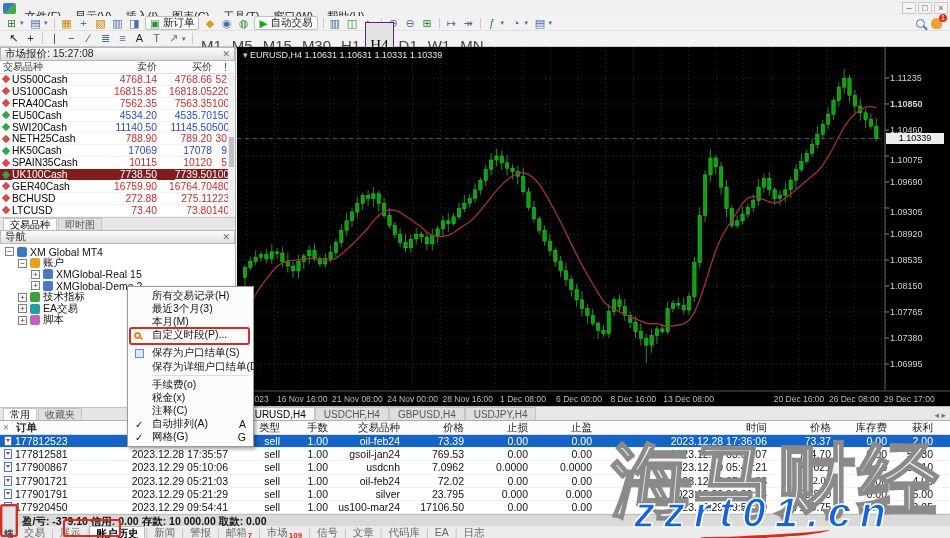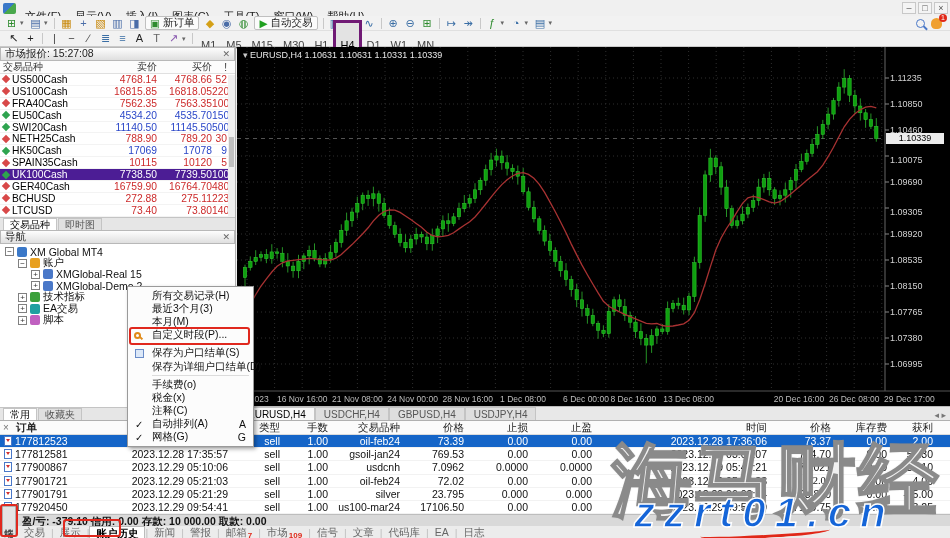--- a/index.html
+++ b/index.html
@@ -19,39 +19,39 @@
               display:flex; align-items:center; border-bottom:1px solid #e0e0e0; }
   .toolbar2 { position:absolute; left:0; top:31px; width:950px; height:16px; background:#f2f2f2;
               display:flex; align-items:center; border-bottom:1px solid #c9c9c9; }
   .tbi { display:inline-flex; width:17px; height:13px; align-items:center; justify-content:center;
          font-size:11px; line-height:13px; }
   .tbcaret { font-size:7px; color:#666; width:7px; }
   .tsep { width:1px; height:11px; background:#c8c8c8; margin:0 3px; }
   .tbtn { display:inline-flex; align-items:center; gap:3px; font-size:10.5px; color:#222;
           border:1px solid #c0c0c0; background:#fbfbfb; height:14px; padding:0 4px; margin:0 2px;
           border-radius:2px; white-space:nowrap; }
-  .tf { font-size:11px; color:#444; padding:16px 4px; height:13px; line-height:13px; border:1px solid transparent; }
-  .tf.active { background:#e3e3e3; border:3px solid #701a75; color:#000; }
+  .tf { font-size:15px; color:#444; padding:16px 4px; height:13px; line-height:13px; border:1px solid transparent; }
+  .tf.active { background:#e3e3e3; border:1px solid #701a75; color:#000;font-family:Liberation Serif, serif; }
   .tb-right { margin-left:auto; display:flex; align-items:center; gap:6px; margin-right:8px; }
   .mag { position:relative; width:9px; height:9px; border:1.5px solid #4a78c8; border-radius:50%; }
   .mag::after { content:""; position:absolute; width:5px; height:1.5px; background:#4a78c8;
                 right:-4px; bottom:-2px; transform:rotate(45deg); }
   .bell { position:relative; width:11px; height:11px; background:#f0a030; border-radius:50% 50% 40% 40%; }
   .badge1 { position:absolute; right:-5px; top:-4px; background:#e02818; color:#fff; font-size:7px;
             line-height:8px; padding:0 2px; border-radius:4px; }
   
   .panel-title { height:14px; background:linear-gradient(#fdfdfd,#dfdfdf); border:1px solid #b8b8b8;
                  font-size:10.5px; color:#222; display:flex; align-items:center; padding:0 4px; }
   .panel-x { margin-left:auto; font-size:9px; color:#666; }
   #market-watch { position:absolute; left:0; top:47px; width:236px; height:183px; background:#fff;
                   border-right:1px solid #b0b0b0; }
   .mw-header { display:flex; height:13px; font-size:10px; color:#333; border-bottom:1px solid #e0e0e0;
                align-items:center; background:#fcfcfc; }
   .mw-row { display:flex; height:11.9px; font-size:10.3px; align-items:center; border-bottom:1px solid #f3f3f3; }
-  .mw-row.selected { background:#4c1d95; color:#fff !important; }
+  .mw-row.selected { background:#7f1d1d; color:#fff !important;text-decoration:underline; }
   .mw-row.selected .dn, .mw-row.selected .up { color:#fff; }
   .mw-c0 { width:102px; padding-left:3px; display:flex; align-items:center; gap:3px; overflow:hidden; white-space:nowrap; }
   .mw-c1 { width:55px; text-align:right; } .mw-c2 { width:55px; text-align:right; }
   .mw-c3 { width:17px; text-align:right; padding-right:2px; }
   .dn { color:#cc2a2a; } .up { color:#2a46c8; }
   .diamond { width:6px; height:6px; transform:rotate(45deg); flex:none; }
   .mw-scroll { position:absolute; right:0; top:28px; width:7px; height:142px; background:#f0f0f0; }
   .mw-thumb { position:absolute; left:1px; top:62px; width:5px; height:30px; background:#c0c0c0; }
   .tabstrip { display:flex; align-items:flex-end; height:13px; background:#e6e6e6; border-top:1px solid #c4c4c4;
               font-size:10px; color:#555; padding-left:3px; gap:1px; }
@@ -692,39 +692,39 @@
           <line x1="648" y1="161" x2="652" y2="161" stroke="#888" stroke-width="1"></line>
           <line x1="648" y1="187" x2="652" y2="187" stroke="#888" stroke-width="1"></line>
           <line x1="648" y1="213" x2="652" y2="213" stroke="#888" stroke-width="1"></line>
           <line x1="648" y1="239" x2="652" y2="239" stroke="#888" stroke-width="1"></line>
           <line x1="648" y1="265" x2="652" y2="265" stroke="#888" stroke-width="1"></line>
           <line x1="648" y1="291" x2="652" y2="291" stroke="#888" stroke-width="1"></line>
           <line x1="648" y1="317" x2="652" y2="317" stroke="#888" stroke-width="1"></line>
         </svg></div>
     <div id="chart-labels">
         <div class="plabel" style="top: 26px;">1.11235</div>
-        <div class="plabel" style="top: 52px;">1.10850</div>
+        <div class="plabel" style="top: 52px; font-weight: bold;">1.10850</div>
         <div class="plabel" style="top: 78px;">1.10460</div>
         <div class="plabel" style="top: 108px;">1.10075</div>
         <div class="plabel" style="top: 130px;">1.09690</div>
         <div class="plabel" style="top: 160px;">1.09305</div>
         <div class="plabel" style="top: 182px;">1.08920</div>
         <div class="plabel" style="top: 208px;">1.08535</div>
         <div class="plabel" style="top: 234px;">1.08150</div>
         <div class="plabel" style="top: 260px;">1.07765</div>
         <div class="plabel" style="top: 286px;">1.07380</div>
         <div class="plabel" style="top: 312px;">1.06995</div>
         <div class="ptag" style="top: 86px;">1.10339</div>
         <div class="tlabel" style="left: 10px;">9 Nov 2023</div>
         <div class="tlabel" style="left: 65.2px;">16 Nov 16:00</div>
         <div class="tlabel" style="left: 120.4px;">21 Nov 08:00</div>
         <div class="tlabel" style="left: 175.6px;">24 Nov 00:00</div>
         <div class="tlabel" style="left: 230.8px;">28 Nov 16:00</div>
         <div class="tlabel" style="left: 286px;">1 Dec 08:00</div>
-        <div class="tlabel" style="left: 349px;">6 Dec 00:00</div>
+        <div class="tlabel" style="left: 342px;">6 Dec 00:00</div>
         <div class="tlabel" style="left: 396.4px;">8 Dec 16:00</div>
         <div class="tlabel" style="left: 451.6px;">13 Dec 08:00</div>
         <div class="tlabel" style="left: 506.8px; margin-top: 32px;">18 Dec 00:00</div>
         <div class="tlabel" style="left: 562px;">20 Dec 16:00</div>
         <div class="tlabel" style="left: 617.2px;">26 Dec 08:00</div>
         <div class="tlabel" style="left: 672.4px;">29 Dec 17:00</div>
       </div>
   </div>
 
   <div id="chart-tabs">

